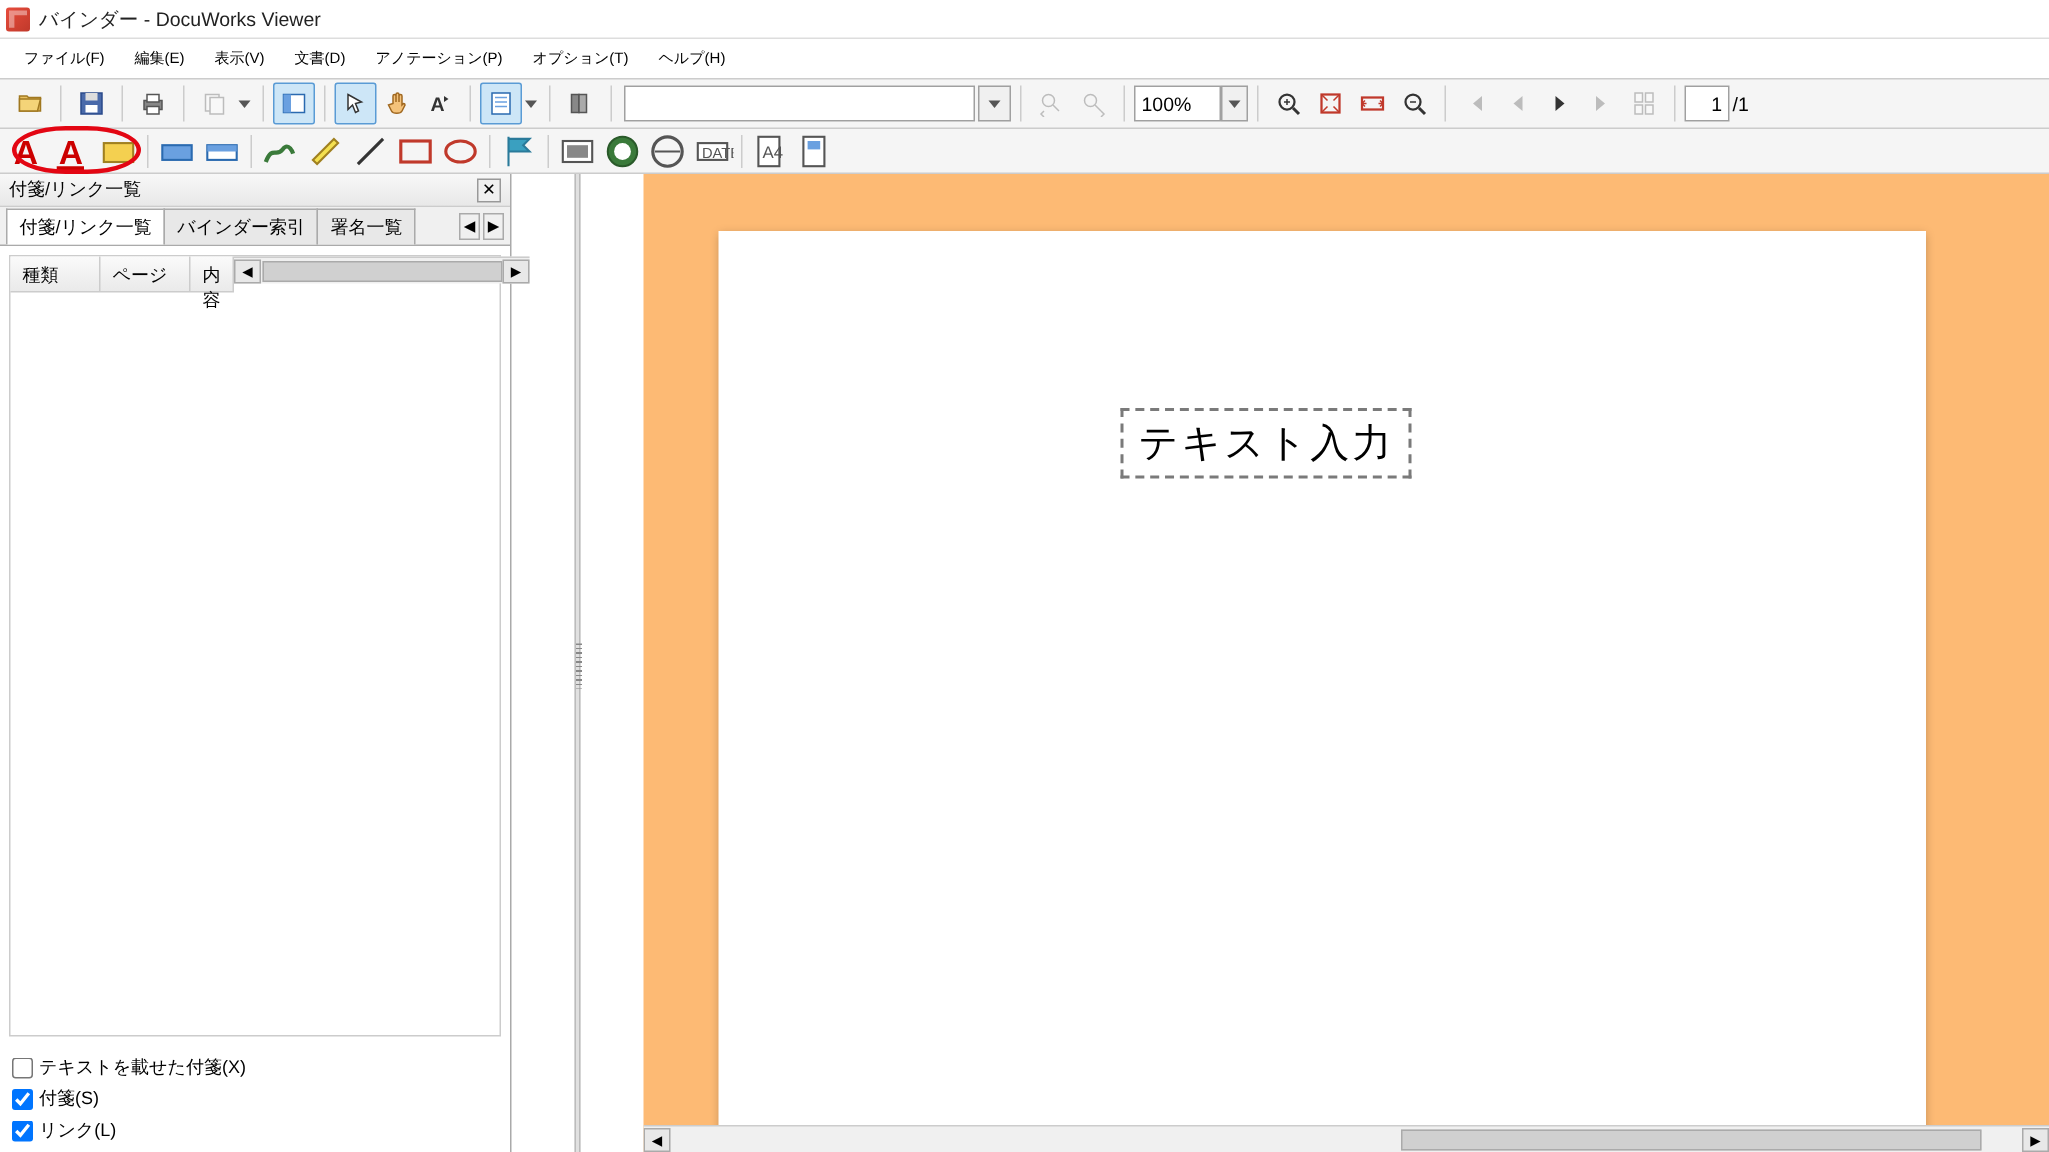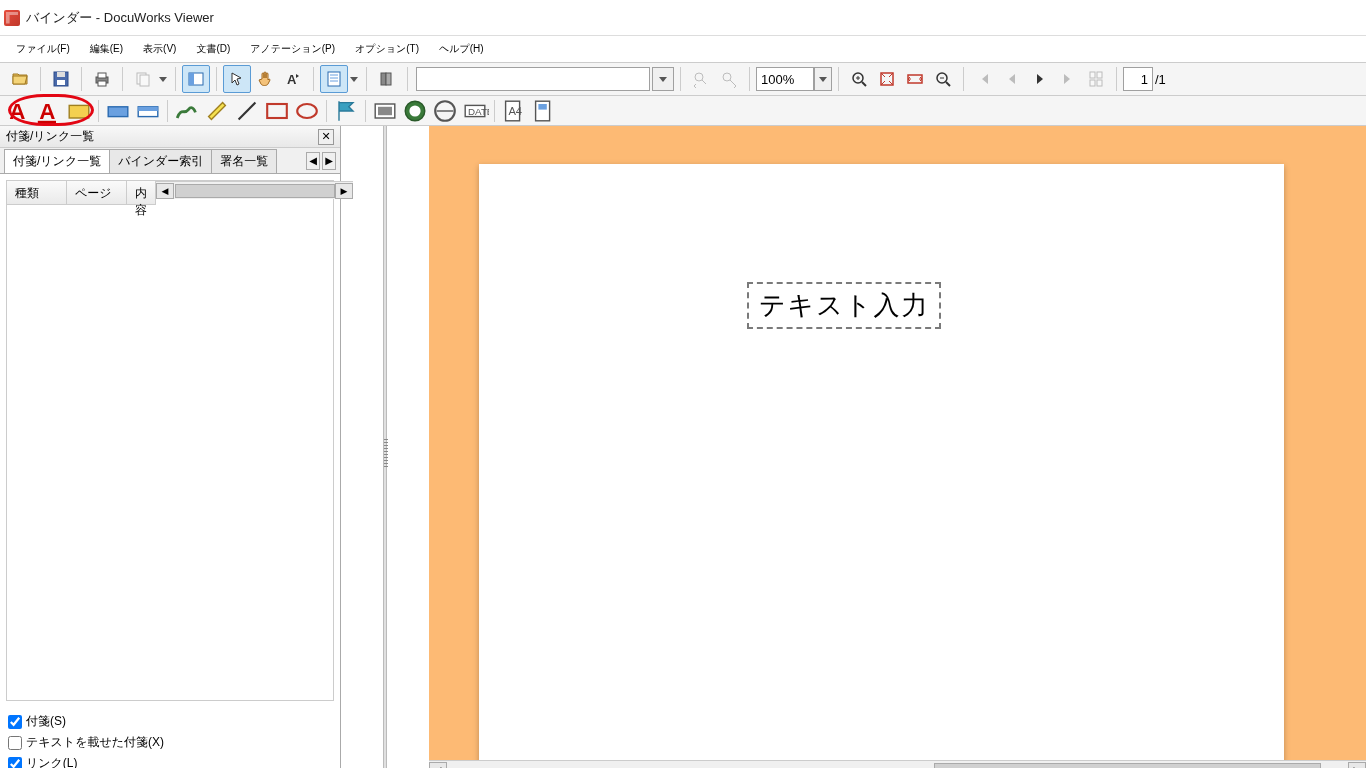--- a/index.html
+++ b/index.html
@@ -1,18 +1,18 @@
 <!DOCTYPE html>
 <html><head>
 <meta charset="utf-8">
 <style>
 * { box-sizing: border-box; margin: 0; padding: 0; }
 body { font-family: "MS UI Gothic", "Meiryo", sans-serif; font-size: 12px; background: #fff; overflow: hidden; width: 1366px; height: 768px; }
 
-.titlebar { height: 36px; display: flex; align-items: center; padding: 0 4px; background: #fff; border-bottom: 1px solid #ddd; text-align: right; }
+.titlebar { height: 26px; display: flex; align-items: center; padding: 0 4px; background: #fff; border-bottom: 1px solid #ddd; text-align: right; }
 .titlebar .app-icon { width: 16px; height: 16px; margin-right: 6px; background: linear-gradient(135deg,#e74c3c,#c0392b); border-radius: 2px; position: relative; }
 .titlebar .app-icon::after { content:""; position:absolute; inset:2px; background:#fff; clip-path:polygon(0 0,100% 0,100% 30%,30% 30%,30% 100%,0 100%); opacity:.4; }
 .titlebar-text { font-size: 13px; color: #222; }
 
 .menubar { height: 26px; display: flex; align-items: center; padding: 0 6px; background: #fff; }
 .menu-item { padding: 3px 10px; font-size: 10px; cursor: default; }
 
 .toolbar { height: 34px; background: #f5f5f5; border-top: 1px solid #ccc; border-bottom: 1px solid #ccc; display: flex; align-items: center; padding: 0 4px; gap: 0; }
 .tb-group { display: flex; align-items: center; height: 100%; padding: 0 2px; }
 .tb-sep { width: 1px; background: #ccc; height: 24px; margin: 0 4px; }
@@ -405,26 +405,26 @@
       </div>
       <div class="sp-grid-body"></div>
       <div class="sp-scroll">
         <div class="sbtn">◀</div>
         <div class="thumb"></div>
         <div class="sbtn right">▶</div>
       </div>
     </div>
     <div class="sp-checks">
       <label class="sp-check">
+          <input type="checkbox" style="">
+          <span>テキストを載せた付箋(X)</span>
+        </label>
+      <label class="sp-check">
           <input type="checkbox" checked="" style="">
           <span>付箋(S)</span>
-        </label>
-      <label class="sp-check">
-          <input type="checkbox" style="">
-          <span>テキストを載せた付箋(X)</span>
         </label>
       <label class="sp-check">
           <input type="checkbox" checked="" style="">
           <span>リンク(L)</span>
         </label>
     </div>
   </div>
   <div class="splitter"></div>
   <div class="doc-area">
     <div class="doc-page">

